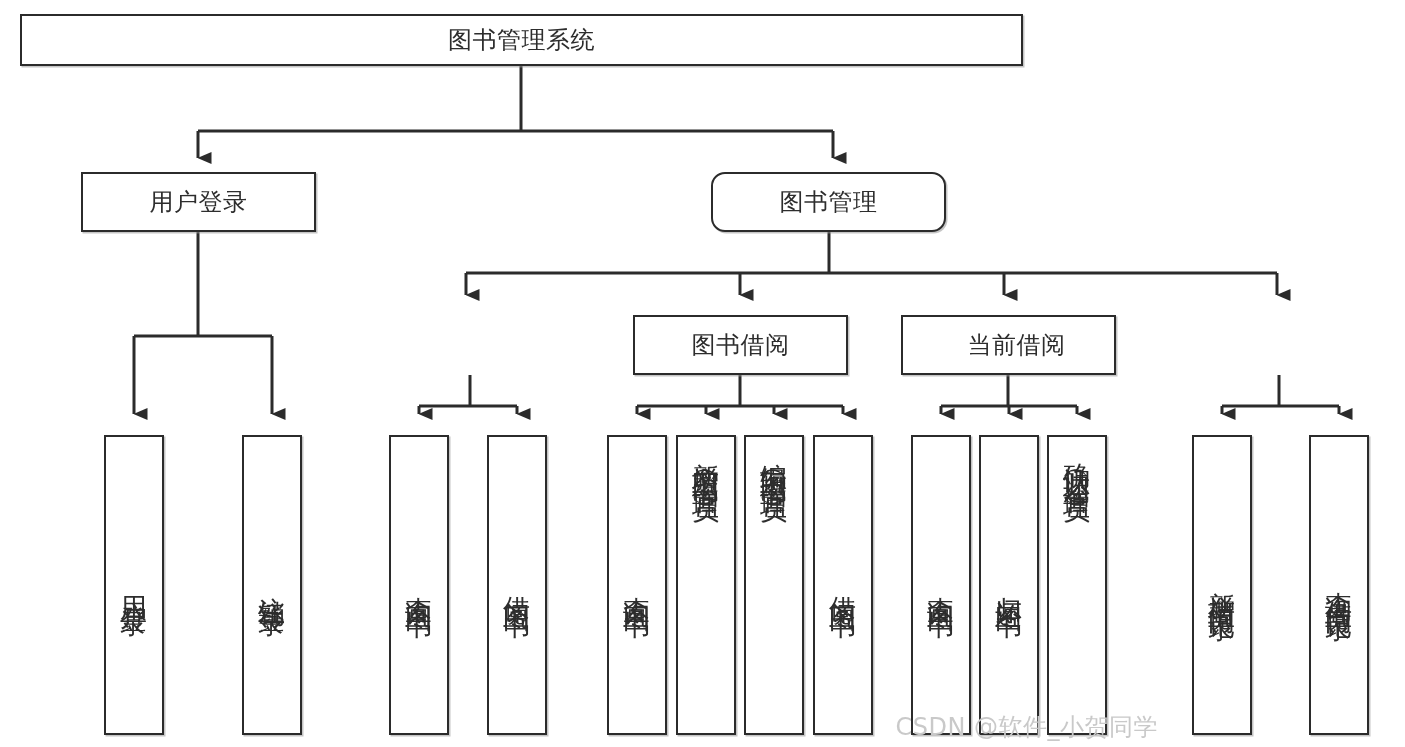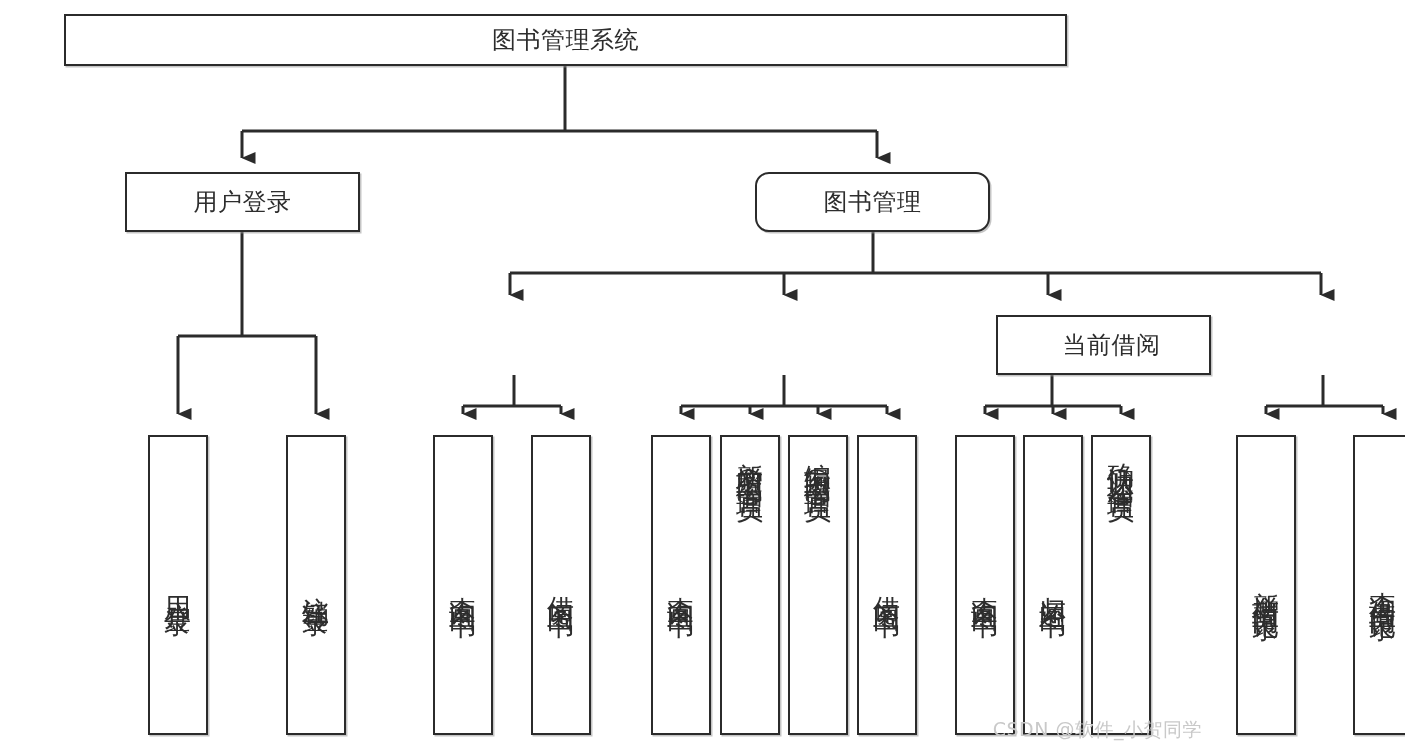--- a/index.html
+++ b/index.html
@@ -11,21 +11,20 @@
     width: 1405px;
     height: 747px;
     font-family: "DejaVu Sans", "Liberation Sans", sans-serif;
     overflow: hidden;
     position: relative;
   }
   #diagram-root {
     position: relative;
     width: 1166px;
     height: 747px;
-    margin-left: 44px;
   }
   svg#flow {
     position: absolute;
     top: 0;
     left: 0;
     width: 1405px;
     height: 747px;
     display: block;
   }
   .node-box {
@@ -67,21 +66,21 @@
     white-space: nowrap;
   }
   .v-node.centered {
     align-items: center;
     padding-top: 0;
   }
   .watermark {
     position: absolute;
     right: 8px;
     bottom: 4px;
-    font-size: 19px;
+    font-size: 24px;
     color: #c9c9c9;
     letter-spacing: 0.5px;
     white-space: nowrap;
     pointer-events: none;
   }
 </style>
 </head>
 <body>
 
 <div id="diagram-root">
@@ -142,22 +141,25 @@
 
   <div class="node-box h-node" style="left:81px; top:172px; width:235px; height:60px;">
     <span class="node-label">用户登录</span>
   </div>
 
   <div class="node-box h-node" style="left:711px; top:172px; width:235px; height:60px;border-radius:14px;">
     <span class="node-label">图书管理</span>
   </div>
 
 
-
-  <div class="node-box h-node" style="left:952px; top:315px; width:215px; height:60px;padding-left:16px;">
+  <div class="node-box h-node" style="left:633px; top:315px; width:215px; height:60px;">
+    <span class="node-label">图书借阅</span>
+  </div>
+
+  <div class="node-box h-node" style="left:901px; top:315px; width:215px; height:60px;padding-left:16px;">
     <span class="node-label">当前借阅</span>
   </div>
 
 
   <div class="node-box v-node centered" style="left:104px; top:435px; width:60px; height:300px;">
     <span class="node-label">用户登录</span>
   </div>
 
   <div class="node-box v-node centered" style="left:242px; top:435px; width:60px; height:300px;">
     <span class="node-label">注销登录</span>

